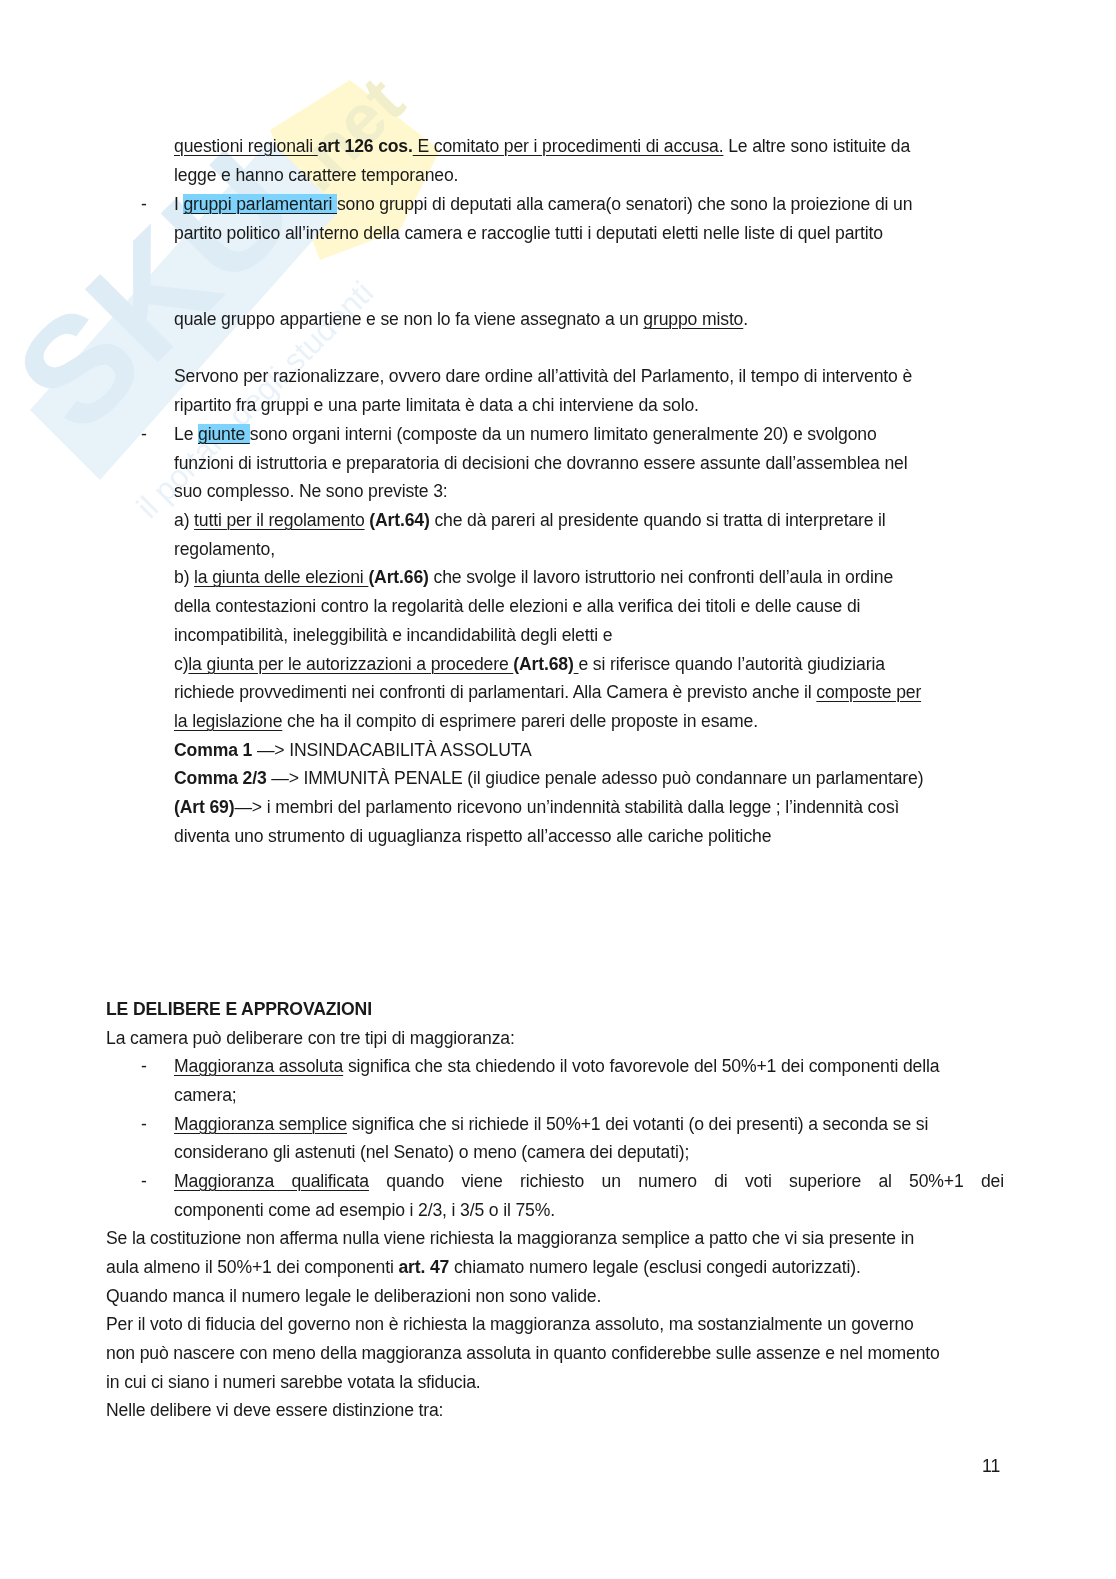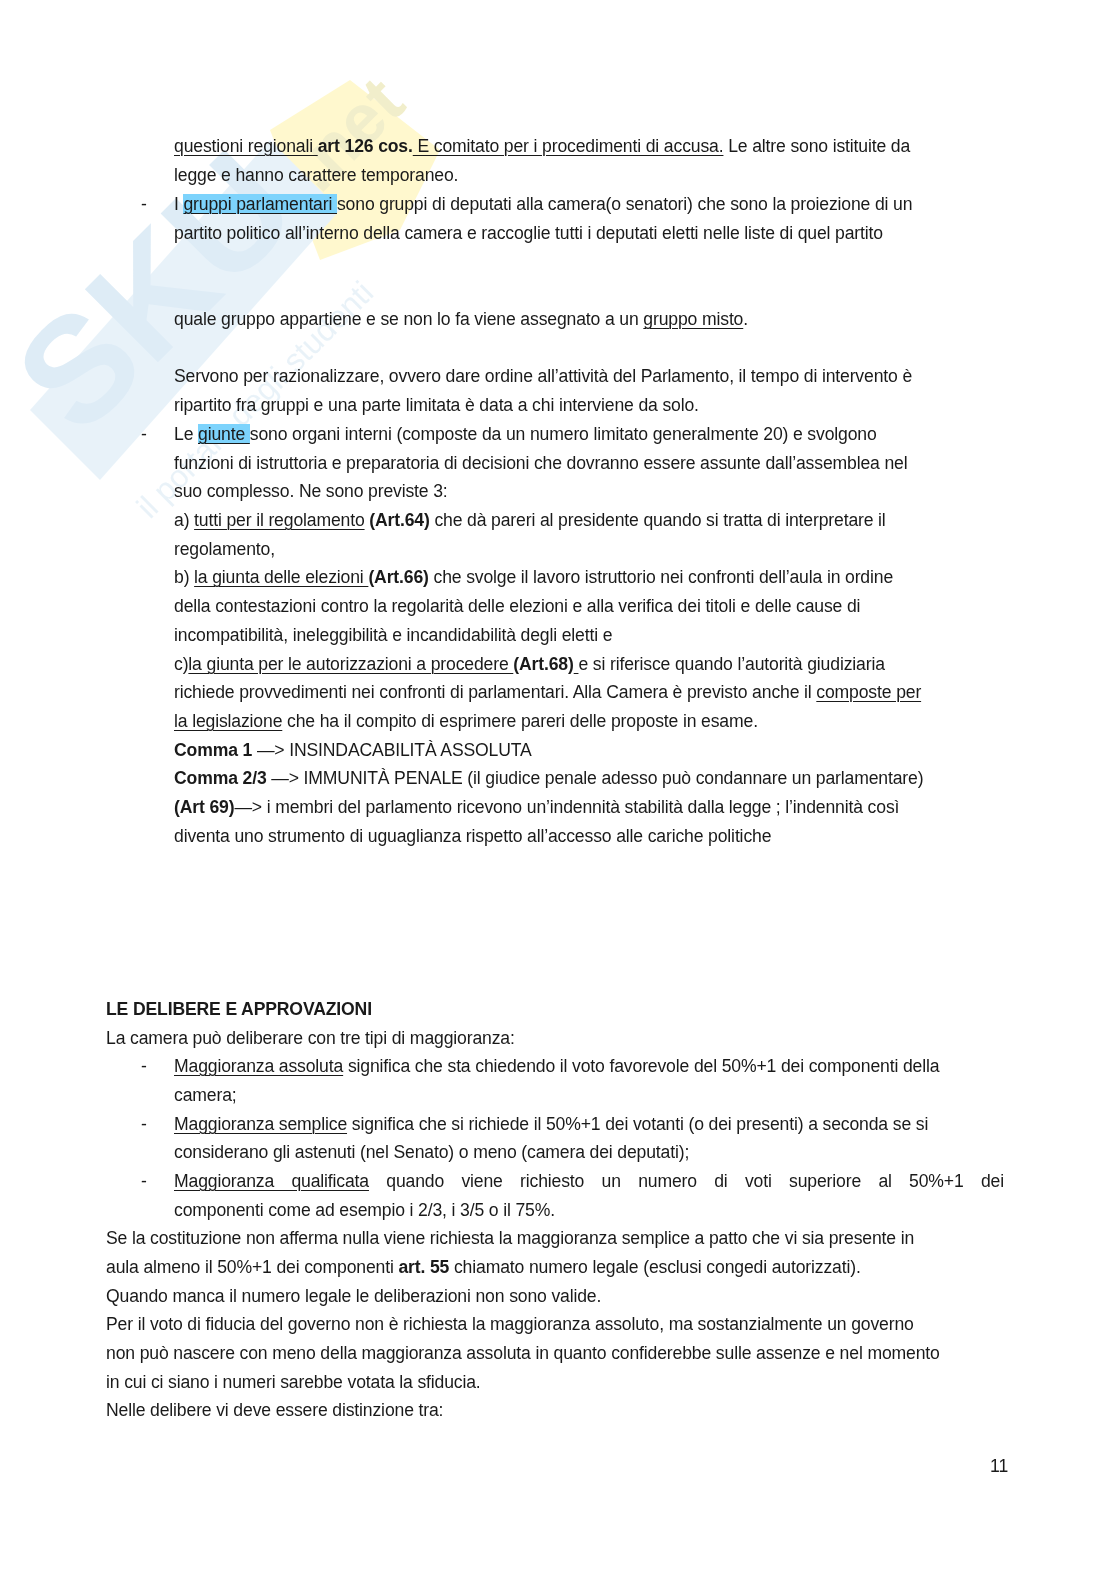--- a/index.html
+++ b/index.html
@@ -9,21 +9,21 @@
                pointer-events: none; z-index: 0; }
   .page { position: absolute; left: 0; top: 0; width: 1116px; height: 1579px; z-index: 1; }
   .line { position: absolute; font-size: 17.6px; line-height: 29px; white-space: nowrap; letter-spacing: -0.15px; }
   .ind { left: 174px; }
   .body { left: 106px; }
   .dash { position: absolute; left: 141px; font-size: 17.6px; line-height: 29px; }
   .u { text-decoration: underline; text-underline-offset: 3px; text-decoration-thickness: 1px; }
   .b { font-weight: bold; }
   .hl { background: #7dd3fc; }
   .just { width: 830px; text-align: justify; text-align-last: justify; }
-  .page-num { position: absolute; left: 982px; top: 1452px; font-size: 17.6px; line-height: 29px; margin-left: 8px; }
+  .page-num { position: absolute; left: 982px; top: 1452px; font-size: 17.6px; line-height: 29px; }
 </style>
 </head>
 <body>
 
 <svg class="watermark" viewBox="0 0 470 560">
   <g opacity="0.55">
     <polygon points="250,110 330,60 420,130 380,210 300,240" fill="#fff3a6"></polygon>
     <text x="300" y="175" font-size="70" font-family="Liberation Sans, sans-serif" font-weight="bold" fill="#e6e0a0" transform="rotate(-45 300 175)">.net</text>
     <polygon points="10,390 250,120 320,190 80,460" fill="#d6e8f5"></polygon>
     <text x="60" y="420" font-size="150" font-family="Liberation Sans, sans-serif" font-weight="bold" fill="#c4ddef" transform="rotate(-45 60 420)">SKU</text>
@@ -100,21 +100,21 @@
   <div class="line ind" style="top:1138px">considerano gli astenuti (nel Senato) o meno (camera dei deputati);</div>
 
   <span class="dash" style="top:1167px">-</span>
   <div class="line ind just" style="top:1167px">
     <span class="u">Maggioranza qualificata</span><span> quando viene richiesto un numero di voti superiore al 50%+1 dei</span>
   </div>
   <div class="line ind" style="top:1196px">componenti come ad esempio i 2/3, i 3/5 o il 75%.</div>
 
   <div class="line body" style="top:1224px">Se la costituzione non afferma nulla viene richiesta la maggioranza semplice a patto che vi sia presente in</div>
   <div class="line body" style="top:1253px">
-    <span>aula almeno il 50%+1 dei componenti </span><span class="b">art. 55</span><span> chiamato numero legale (esclusi congedi autorizzati).</span>
+    <span>aula almeno il 50%+1 dei componenti </span><span class="b">art. 47</span><span> chiamato numero legale (esclusi congedi autorizzati).</span>
   </div>
   <div class="line body" style="top:1282px">Quando manca il numero legale le deliberazioni non sono valide.</div>
   <div class="line body" style="top:1310px">Per il voto di fiducia del governo non è richiesta la maggioranza assoluto, ma sostanzialmente un governo</div>
   <div class="line body" style="top:1339px">non può nascere con meno della maggioranza assoluta in quanto confiderebbe sulle assenze e nel momento</div>
   <div class="line body" style="top:1368px">in cui ci siano i numeri sarebbe votata la sfiducia.</div>
   <div class="line body" style="top:1396px">Nelle delibere vi deve essere distinzione tra:</div>
 
   <div class="page-num">11</div>
 </div>
 

